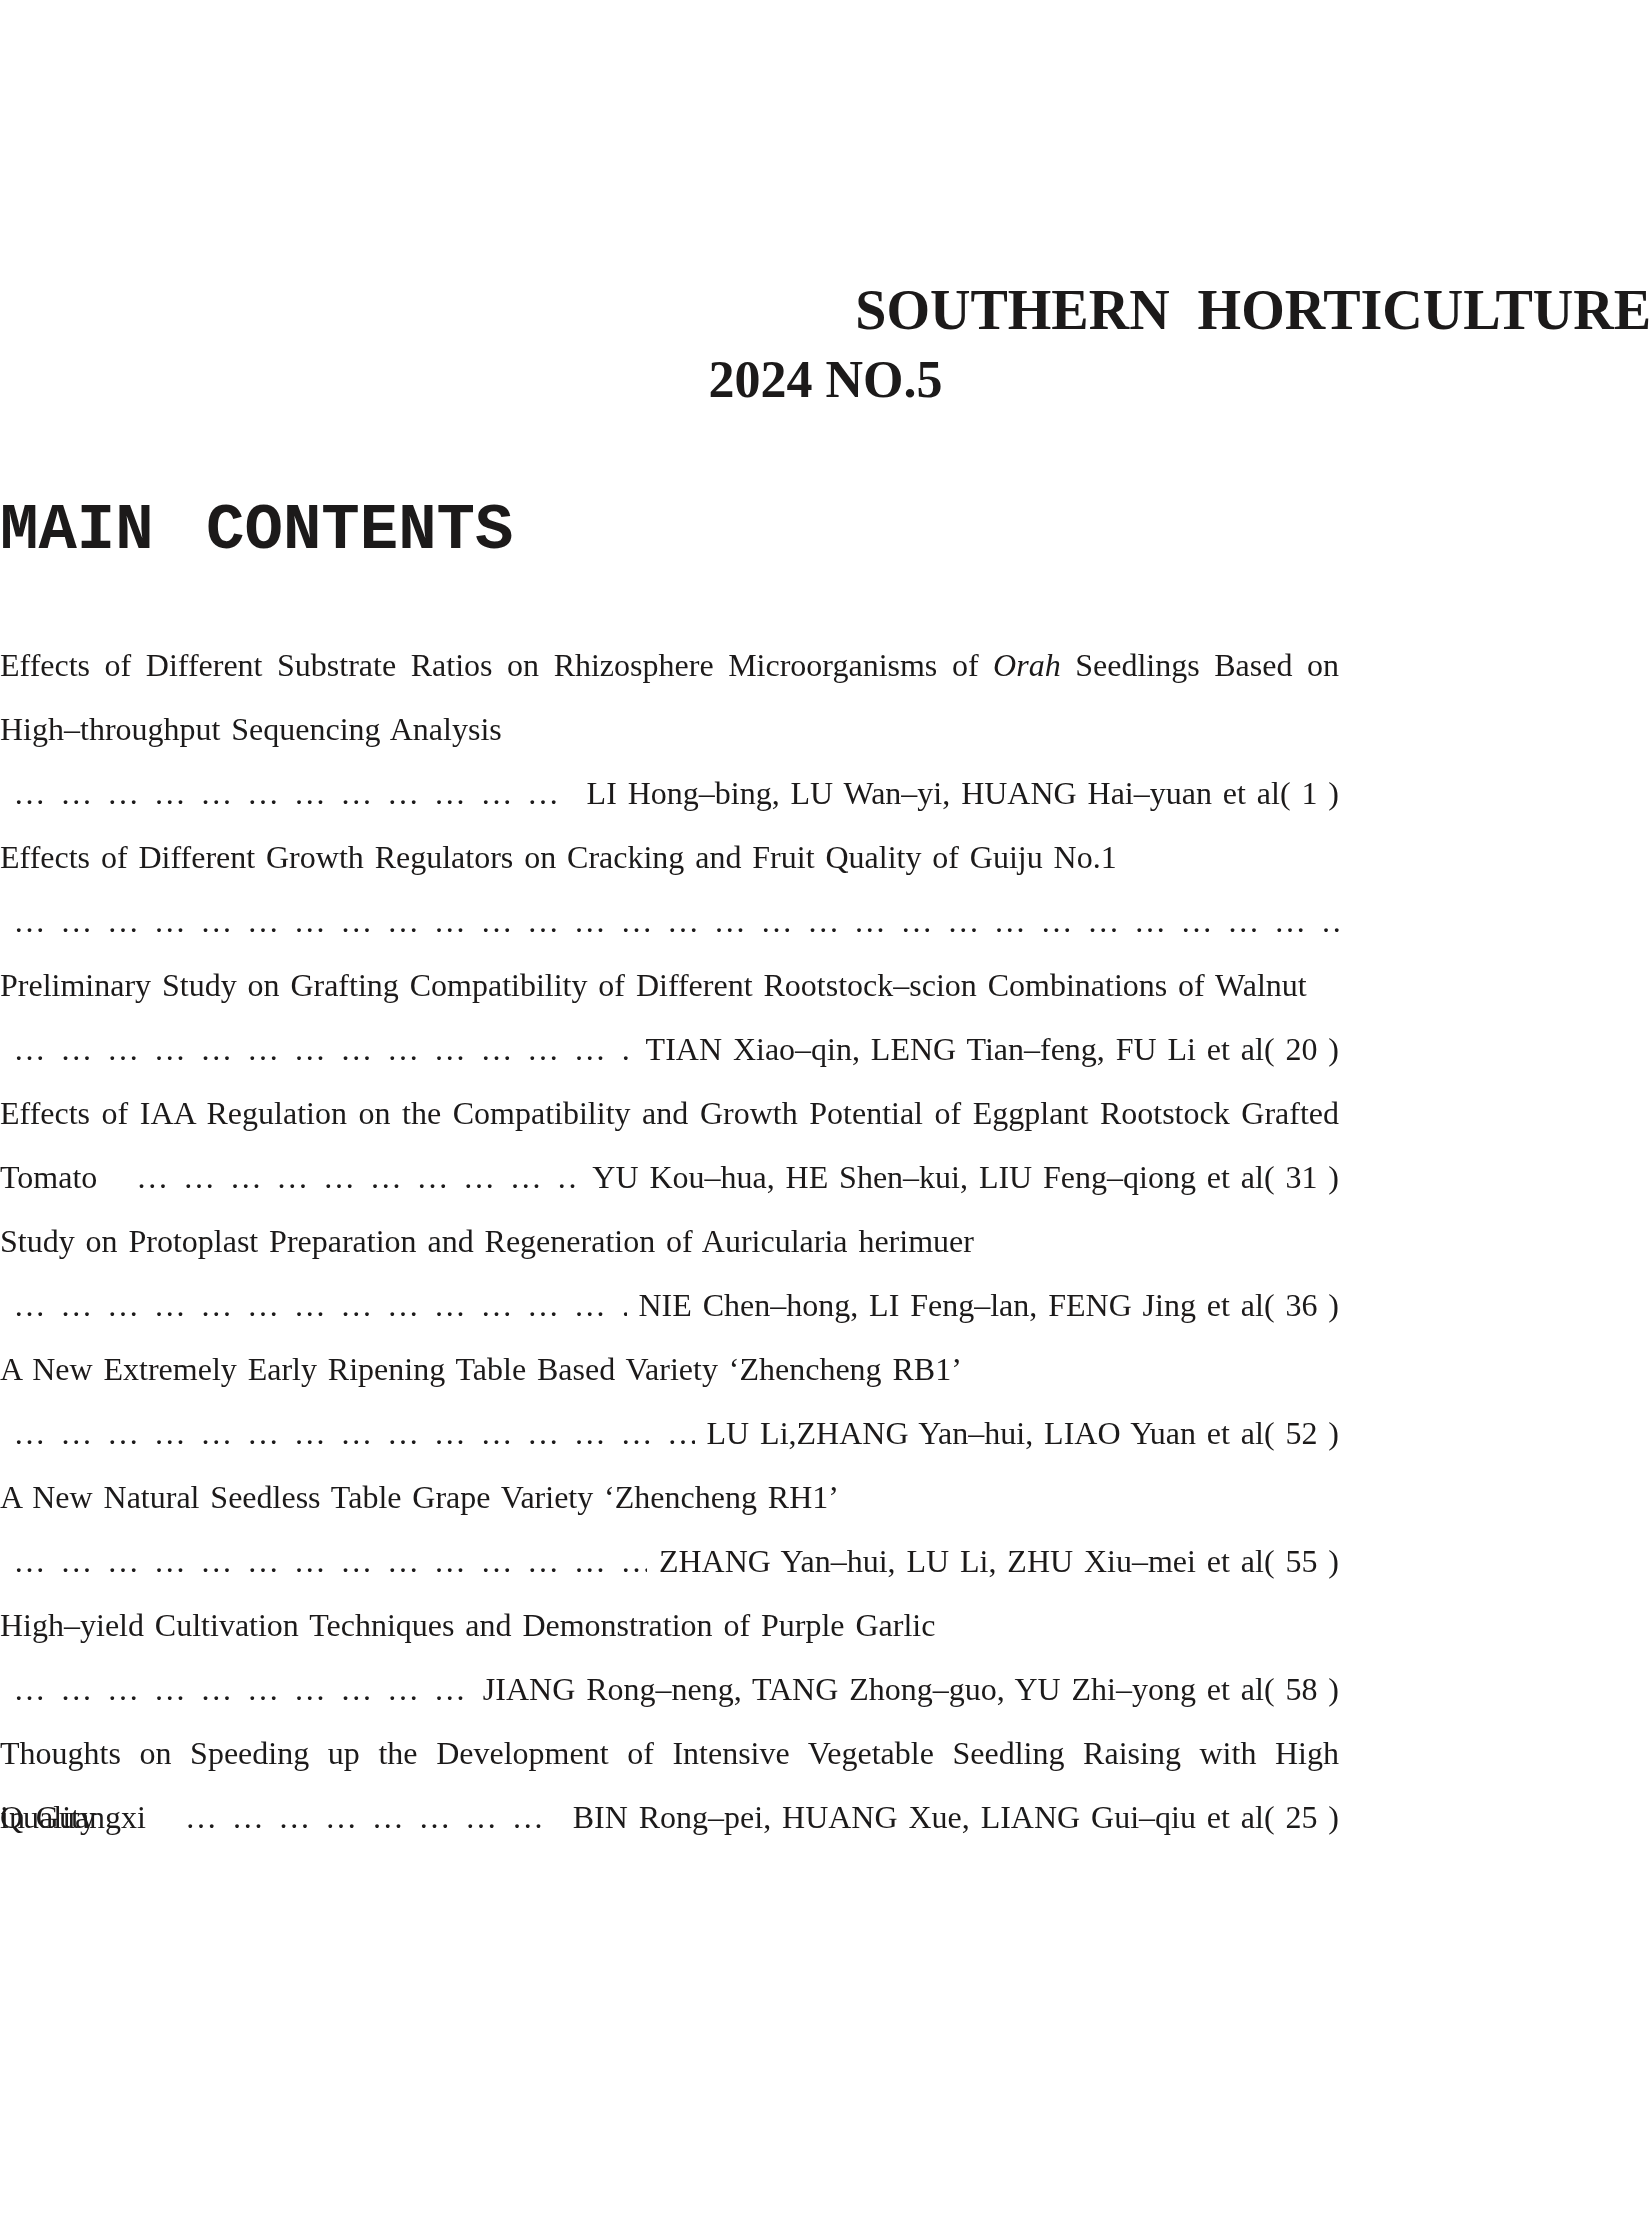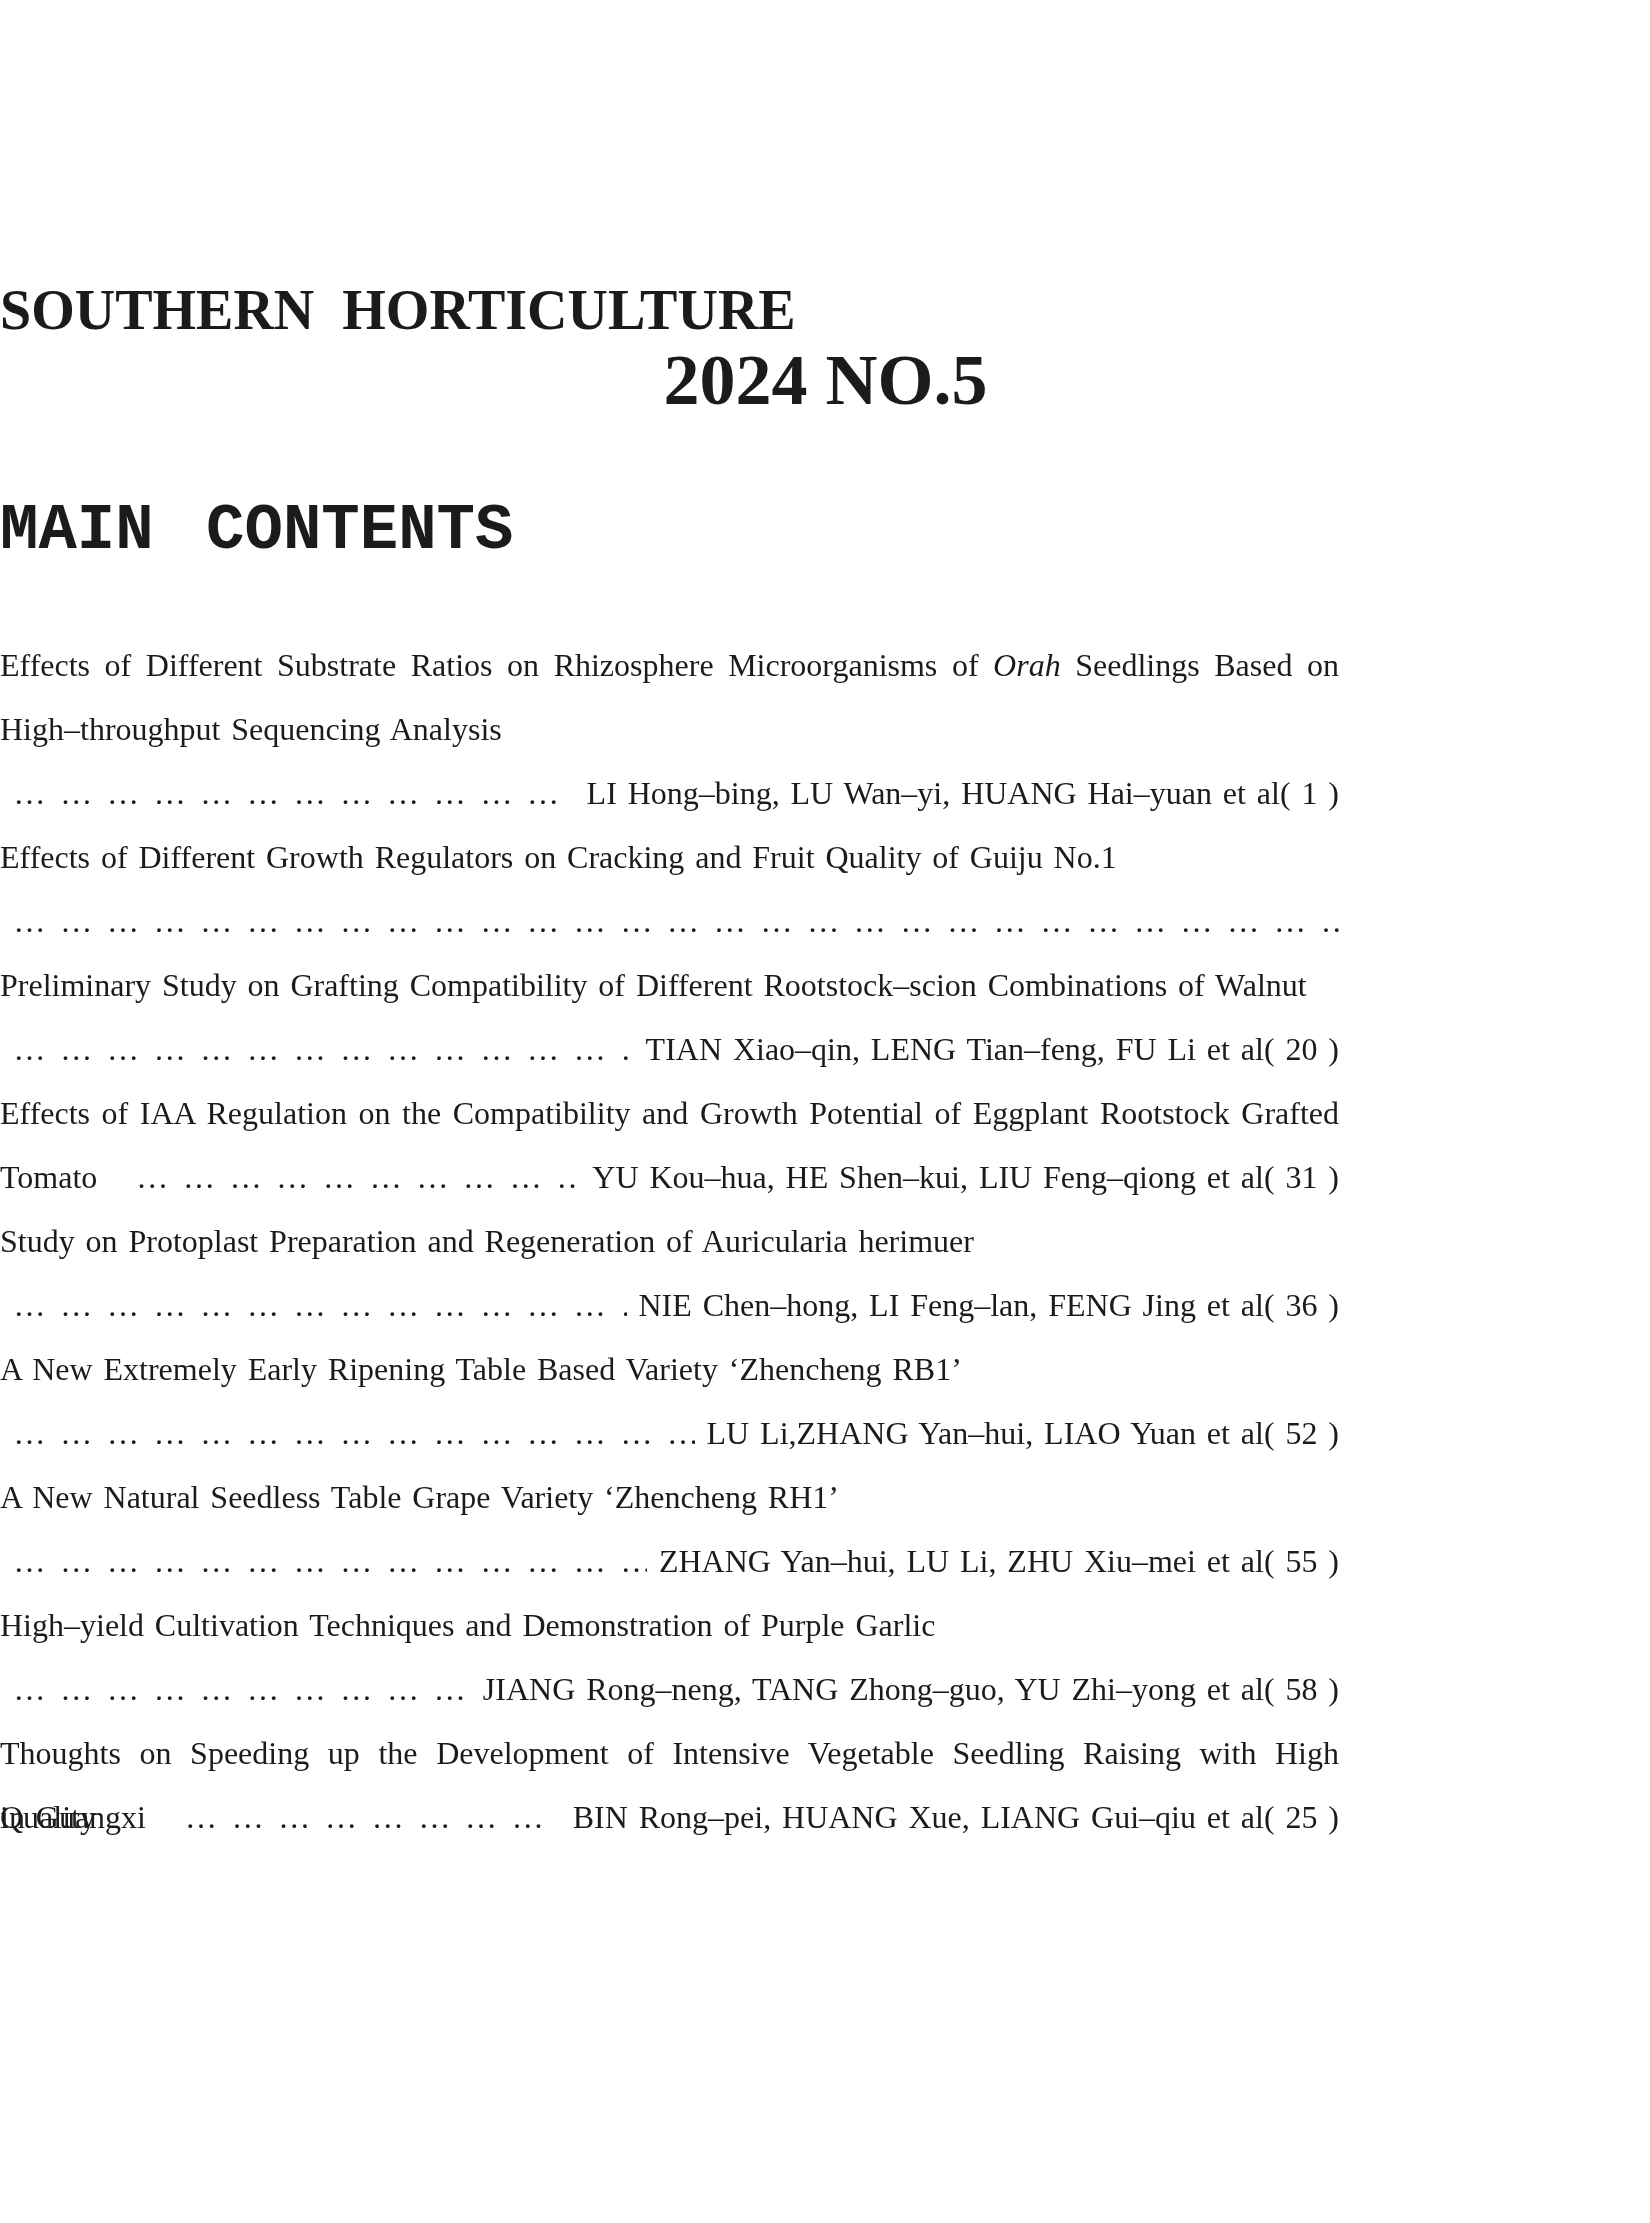--- a/index.html
+++ b/index.html
@@ -19,31 +19,31 @@
     width: 1651px;
     height: 2223px;
     background: #ffffff;
   }
   .content {
     width: 1339px;
   }
   
   .journal-title {
     margin-top: 275px;
-    text-align: left;
+    text-align: right;
     font-weight: bold;
     font-size: 56px;
     line-height: 70px;
     letter-spacing: 0px;
     white-space: pre-wrap;
   }
   .journal-issue {
     text-align: center;
     font-weight: bold;
-    font-size: 72px;
+    font-size: 52px;
     line-height: 70px;
     white-space: pre-wrap;
   }
   .contents-heading {
     margin-top: 78px;
     font-weight: bold;
     font-size: 64px;
     line-height: 76px;
     word-spacing: 0.22em;
     white-space: pre-wrap;

